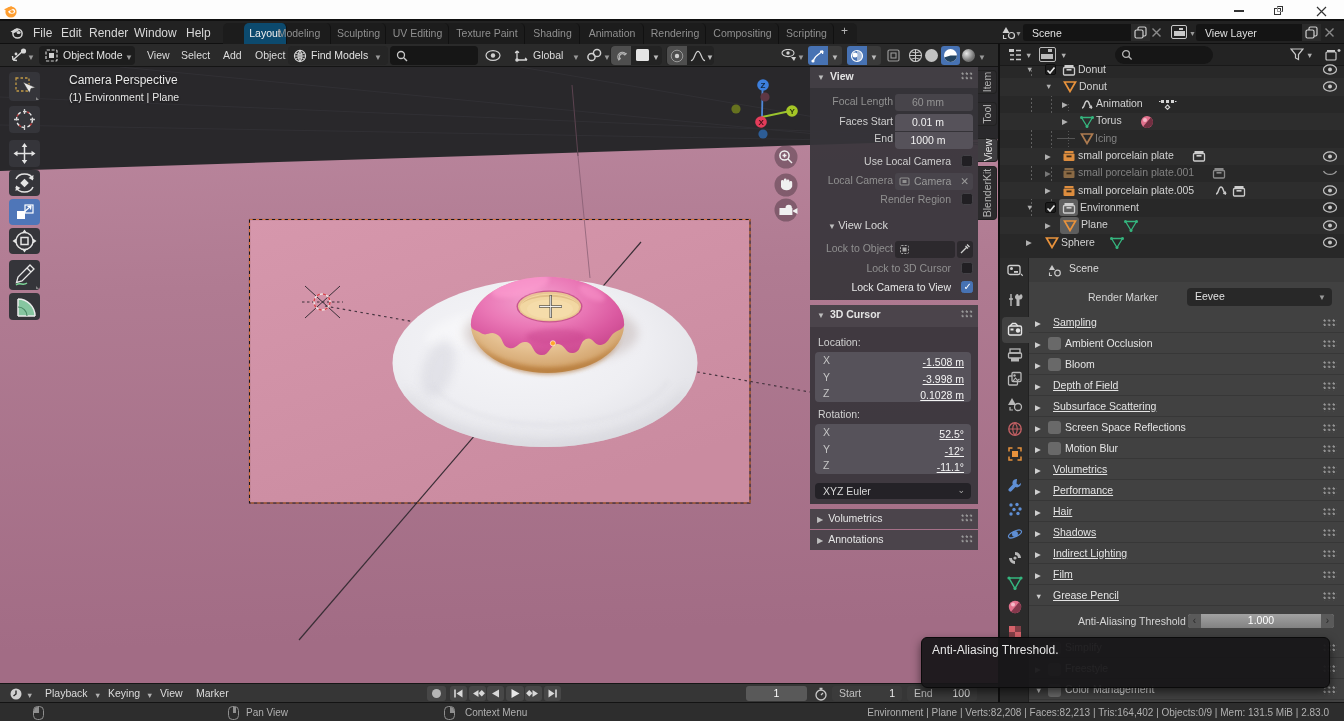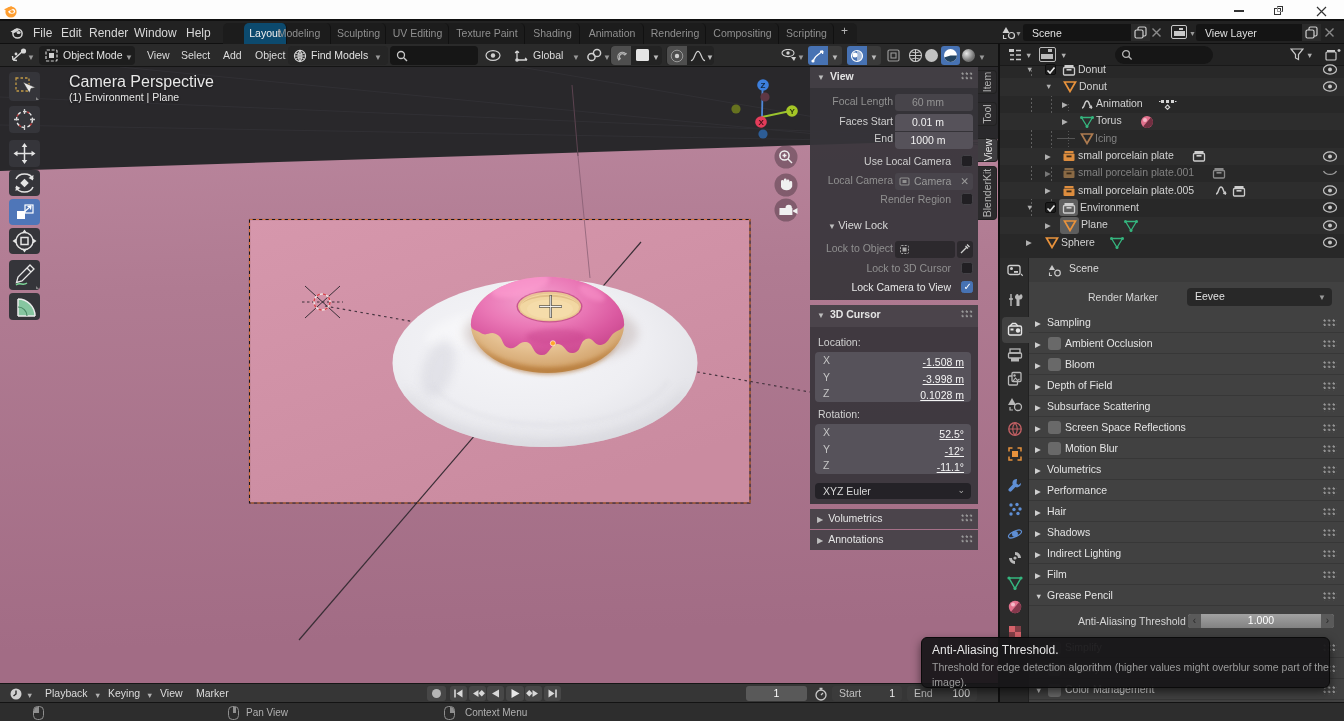--- a/index.html
+++ b/index.html
@@ -12,21 +12,21 @@
 #menubar{position:absolute;left:0;top:21px;width:1344px;height:23px;background:#222222;border-bottom:1px solid #101010;}
 .menuitem{position:absolute;top:5px;color:#d8d8d8;font-size:12px;}
 .wtab{position:absolute;top:2px;height:21px;line-height:21px;text-align:center;color:#8f8f8f;font-size:10.5px;border-radius:5px 5px 0 0;border-right:1px solid #111;white-space:nowrap;overflow:hidden;}
 .wtab.active{background:#0c4a6e;color:#efefef;margin-left:20px;}
 
 #toolhdr{position:absolute;left:0;top:44px;width:1344px;height:23px;background:#2a2a2a;border-bottom:1px solid #141414;}
 .thtxt{position:absolute;top:5px;color:#dcdcdc;font-size:10.5px;}
 .chip{position:absolute;background:#1d1d1d;border-radius:4px;color:#e2e2e2;}
 
 #viewport{position:absolute;left:0;top:67px;width:998px;height:616px;background:linear-gradient(178deg,#bb879e 6%,#b07b92 35%,#a26c85 90%);overflow:hidden;}
-.vptext{position:absolute;color:#e8e8e8;font-size:16px;text-shadow:0 1px 2px rgba(0,0,0,.5);}
+.vptext{position:absolute;color:#e8e8e8;font-size:12px;text-shadow:0 1px 2px rgba(0,0,0,.5);}
 
 .tbtn{position:absolute;left:9px;width:31px;height:27px;background:#35353a;border-radius:4px;}
 .tbtn.blue{background:#4f76b8;}
 
 #npanel{position:absolute;left:810px;top:0;width:168px;height:483px;font-size:10.5px;}
 .nphdr{position:absolute;left:0;width:168px;background:rgba(68,65,70,.93);color:#e4e4e4;}
 .nphdr b{font-weight:bold;position:relative;top:3px;}
 .nphdr .tri{font-size:8px;color:#bdbdbd;margin:0 5px 0 7px;position:relative;top:3px;}
 .nphdr .dots{position:absolute;right:4px;top:5px;width:13px;height:9px;background:
   radial-gradient(circle 1px at 1.5px 1.5px,#9a9a9a 1px,transparent 1.2px) 0 0/4.3px 4.5px;}
@@ -61,21 +61,21 @@
 .oexp{position:absolute;top:4px;font-size:7.5px;color:#b0b0b0;}
 .eye{position:absolute;left:322px;top:2px;}
 
 #props{position:absolute;left:0;top:214px;width:344px;height:444px;background:#414141;font-size:10.5px;}
 #ptabs{position:absolute;left:0;top:0;width:29px;height:444px;background:#2b2b2b;border-right:1px solid #222;}
 .ptab{position:absolute;left:3px;width:26px;height:26px;}
 .ptab.active{background:#414141;border-radius:4px 0 0 4px;left:2px;width:28px;}
 .prow{position:absolute;left:29px;width:315px;height:20px;background:#414141;border-bottom:1px solid #373737;}
 .prow .tri{position:absolute;left:6px;top:6px;font-size:7.5px;color:#cfcfcf;}
 .prow .ttl{position:absolute;left:36px;top:3px;color:#e4e4e4;}
-.prow .ttl.nock{left:18px;}
+.prow .ttl.nock{left:24px;text-decoration:underline;}
 .pcheck{position:absolute;left:19px;top:3.5px;width:13px;height:13px;background:#696969;border-radius:3px;}
 .pdots{position:absolute;right:7px;top:6px;width:14px;height:9px;background:
   radial-gradient(circle 1px at 1.5px 1.5px,#9a9a9a 1px,transparent 1.2px) 0 0/4.6px 4.4px;}
 
 #timeline{position:absolute;left:0;top:683px;width:998px;height:19px;background:#363636;border-top:1px solid #161616;font-size:10.5px;}
 .tchip{position:absolute;top:2px;height:15px;background:#474747;border-radius:3px;}
 
 #statusbar{position:absolute;left:0;top:702px;width:1344px;height:19px;background:#2d2d2d;border-top:1px solid #131313;color:#b0b0b0;font-size:10px;}
 
 #tooltip{position:absolute;left:921px;top:637px;width:409px;height:51px;background:rgba(23,22,24,.94);border:1px solid #0a0a0a;border-radius:6px;z-index:50;box-shadow:0 4px 10px rgba(0,0,0,.55);}
@@ -1041,18 +1041,18 @@
         <span style="position:absolute;left:0;top:0;width:4.5px;height:6px;background:#8f8f8f;border-radius:4px 0 0 0"></span>
       </span>
     <span class="mouseico" style="position:absolute;left:228px;top:2.5px">
         <span style="position:absolute;left:3.5px;top:0;width:3px;height:6px;background:#8f8f8f"></span>
       </span>
     <span style="position:absolute;left:246px;top:4px">Pan View</span>
     <span class="mouseico" style="position:absolute;left:444px;top:2.5px">
         <span style="position:absolute;right:0;top:0;width:4px;height:6px;background:#8f8f8f;border-radius:0 4px 0 0"></span>
       </span>
     <span style="position:absolute;left:465px;top:4px">Context Menu</span>
+    <span style="position:absolute;right:15px;top:4px">Environment | Plane | Verts:82,208 | Faces:82,213 | Tris:164,402 | Objects:0/9 | Mem: 131.5 MiB | 2.83.0</span>
   </div>
   <div id="tooltip">
     <div class="t1">Anti-Aliasing Threshold.</div>
-    <div class="t2">Threshold for edge detection algorithm (higher values might overblur some part of the<br>image).</div>
   </div>
 </div>
 
 </body></html>

